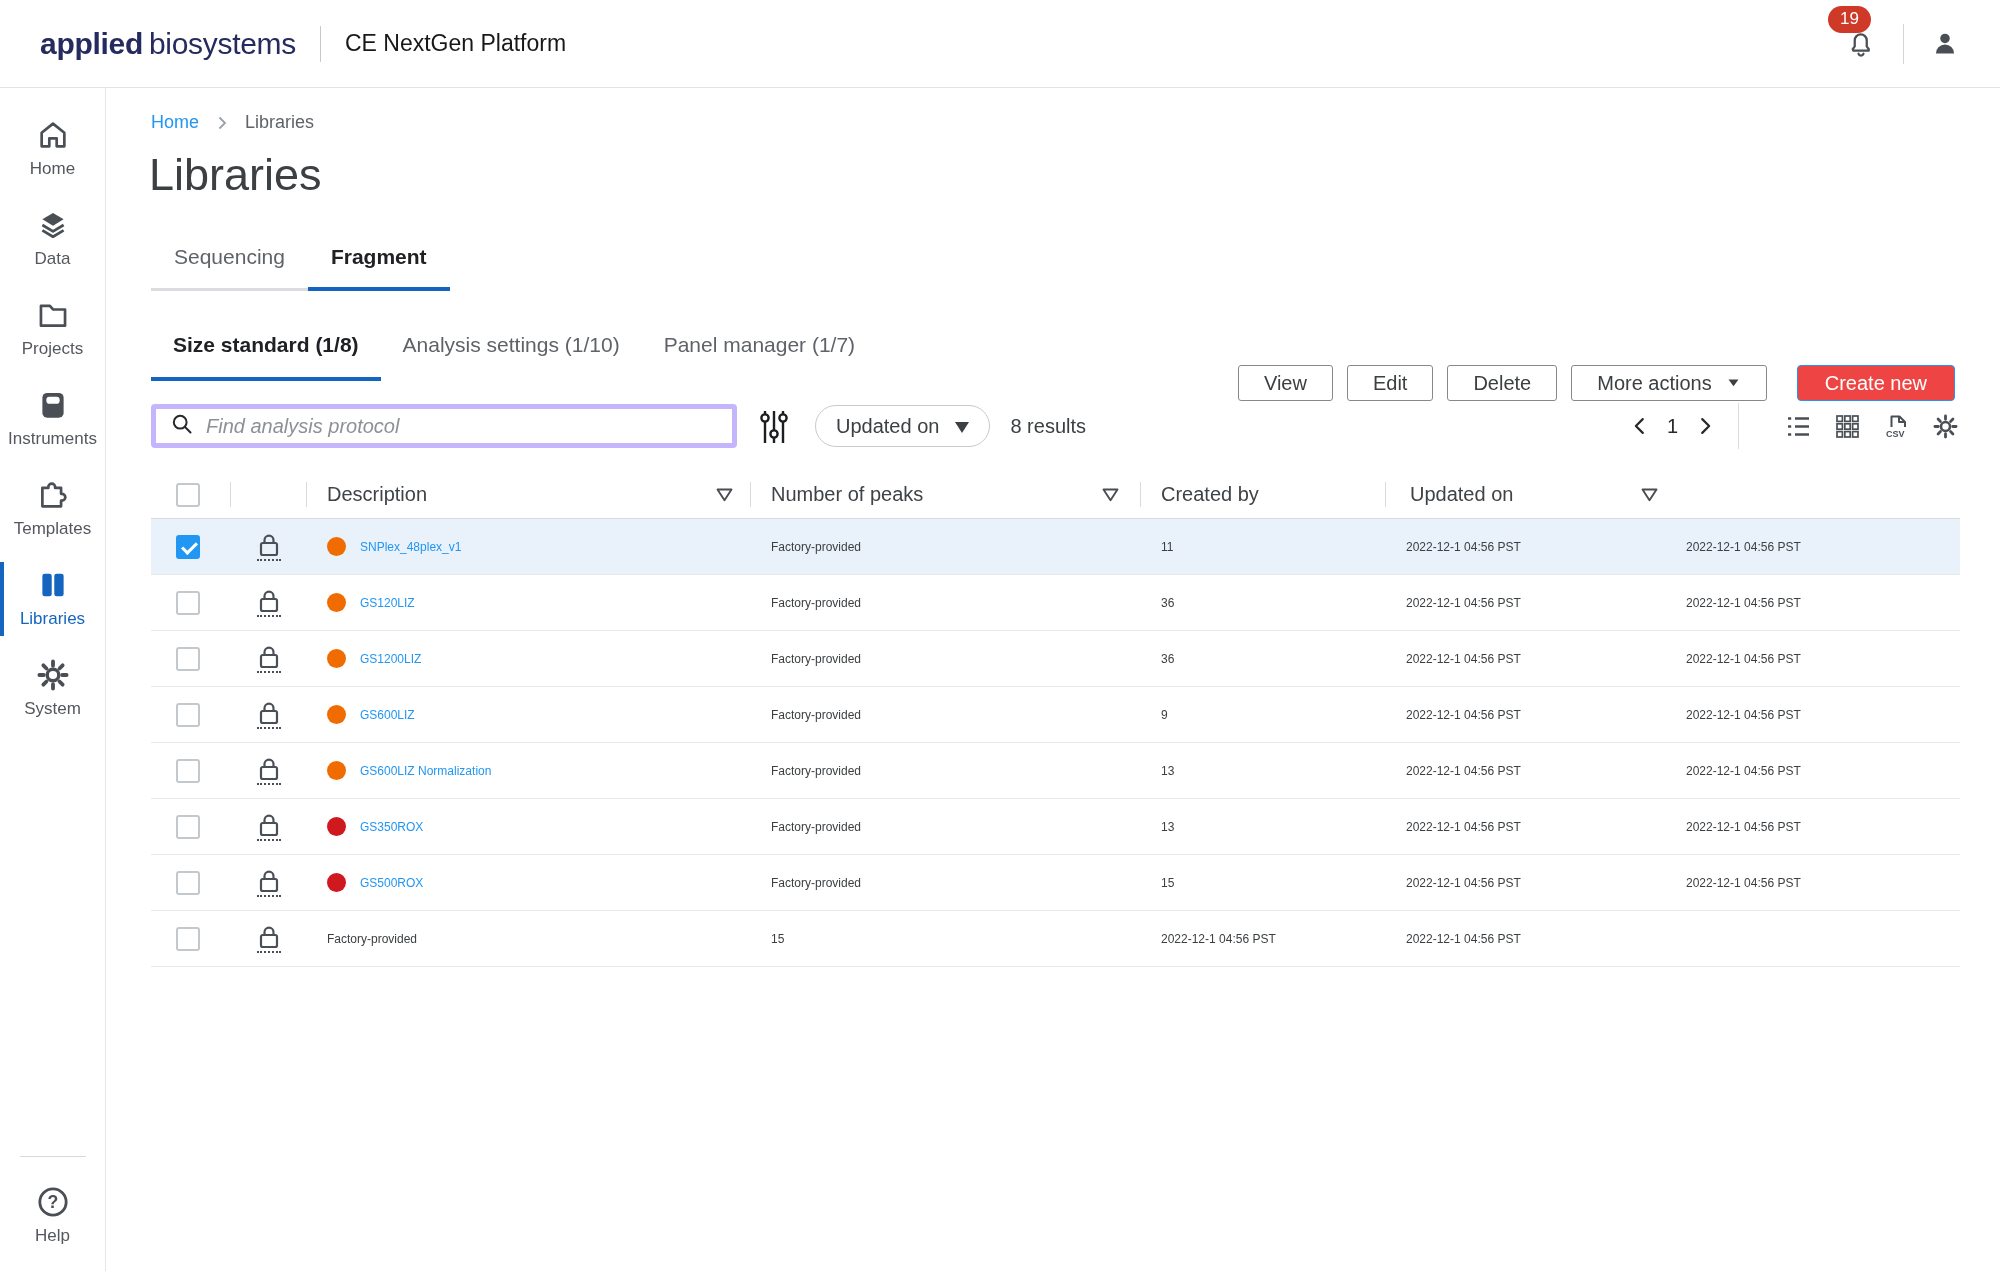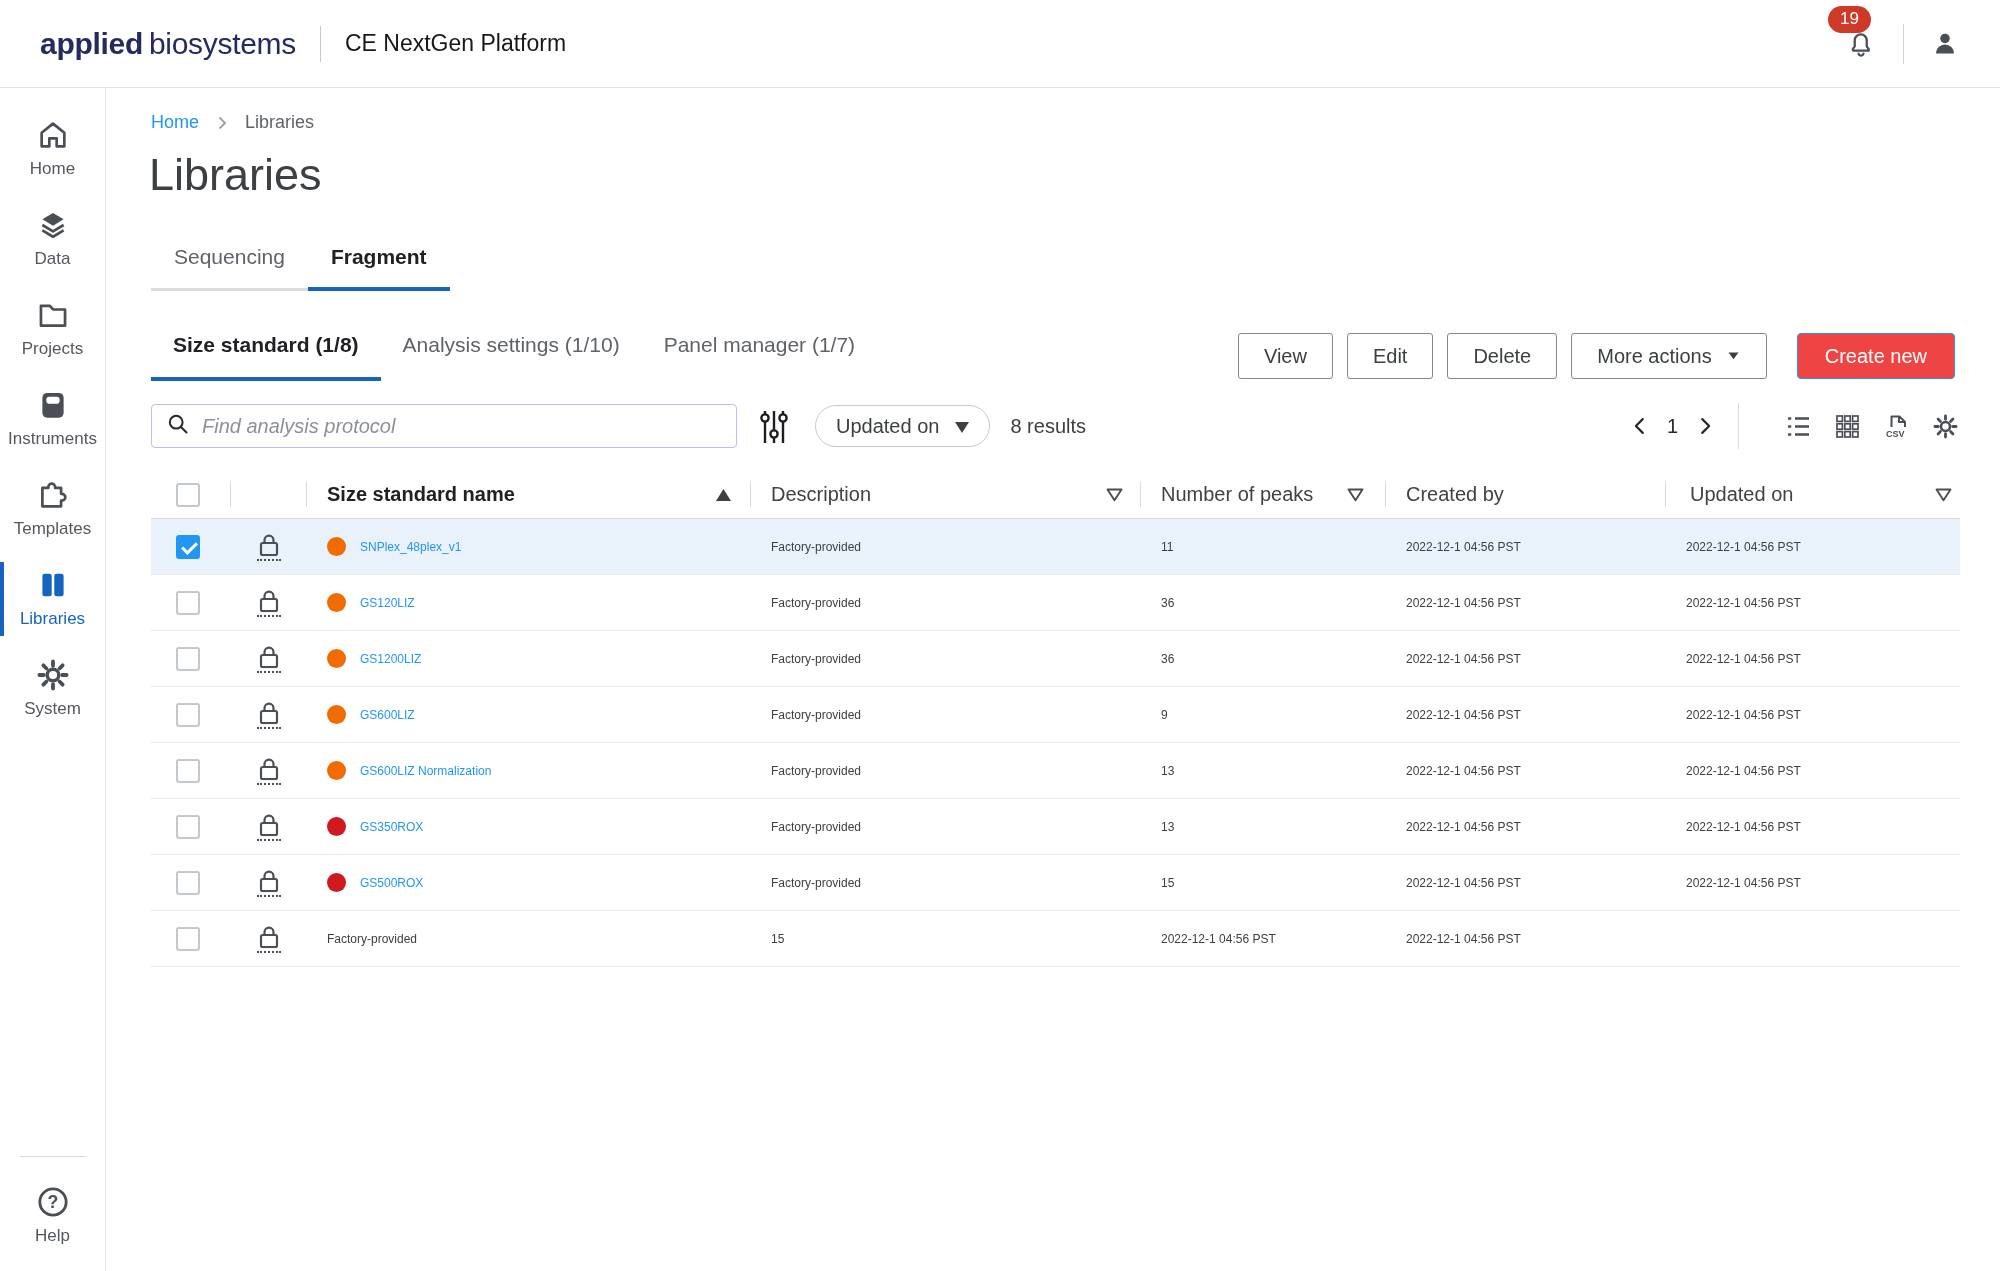--- a/index.html
+++ b/index.html
@@ -41,26 +41,26 @@
 
   .tabs{position:absolute;left:44px;top:150px;display:inline-flex;}
   .tab{font-size:21px;color:#5f6368;padding:6px 23px 19px;border-bottom:3px solid #dadce0;cursor:pointer;}
   .tab.active{color:#202124;font-weight:700;border-bottom:4px solid #1565c0;padding-bottom:18px;}
 
   .subtabs{position:absolute;left:44px;top:240px;display:inline-flex;}
   .subtab{font-size:21px;color:#5f6368;padding:4px 22px 20px;cursor:pointer;border-bottom:4px solid transparent;}
   .subtab.active{color:#202124;font-weight:700;border-bottom:4px solid #1565c0;}
 
   .actions{position:absolute;right:45px;top:244px;display:flex;gap:14px;align-items:center;}
-  .btn{height:46px;background:#fff;border:1px solid #85898e;border-radius:3px;font-size:20px;color:#3c4043;padding:0 25px;display:flex;align-items:center;gap:14px;cursor:pointer;font-family:inherit;}
+  .btn{height:36px;background:#fff;border:1px solid #85898e;border-radius:3px;font-size:20px;color:#3c4043;padding:0 25px;display:flex;align-items:center;gap:14px;cursor:pointer;font-family:inherit;margin-top:32px;}
   .btn svg{width:15px;height:15px;}
   .btn-primary{background:#ef4444;border:1px solid #2196f3;border-radius:4px;color:#fff;padding:0 27px;margin-left:16px;}
 
   .toolbar{position:absolute;left:44px;top:314px;right:41px;height:46px;display:flex;align-items:center;}
-  .search-box{width:586px;height:44px;border:1px solid #c4b5fd;border-radius:4px;display:flex;align-items:center;padding:16px 14px;background:#fff;}
+  .search-box{width:586px;height:44px;border:5px solid #c4b5fd;border-radius:4px;display:flex;align-items:center;padding:16px 14px;background:#fff;}
   .search-box svg{width:24px;height:24px;flex:none;}
   .search-box input{border:none;outline:none;flex:1;font-size:20px;margin-left:12px;font-family:inherit;color:#3c4043;background:transparent;}
   .search-box input::placeholder{font-style:italic;color:#8d9196;}
   .sliders{margin-left:22px;cursor:pointer;}
   .sliders svg{width:30px;height:34px;display:block;}
   .sort-pill{margin-left:26px;height:42px;border:1px solid #c7cbcf;border-radius:22px;display:flex;align-items:center;gap:16px;padding:0 20px;font-size:20px;color:#3c4043;cursor:pointer;}
   .sort-pill svg{width:14px;height:11px;}
   .results{margin-left:20px;font-size:20px;color:#3c4043;}
   .tb-right{margin-left:auto;display:flex;align-items:center;}
   .pg-btn{cursor:pointer;display:flex;}
@@ -322,28 +322,20 @@
         </span>
     </div>
   </div>
 
   <div class="table">
     <div class="grid-row thead">
       <div class="th c-check th-div" style="padding-left:25px;">
         <span class="cb"></span>
       </div>
       <div class="th th-div"></div>
-      <div class="th sorted th-div">
-        <span class="lbl pad">Size standard name</span>
-        <span class="sort-ic">
-            <svg viewBox="0 0 15 12">
-              <path d="M7.5 0 15 12H0z" fill="#3c4043"></path>
-            </svg>
-          </span>
-      </div>
       <div class="th th-div">
         <span class="lbl pad">Description</span>
         <span class="filter-ic" style="margin-right:18px;">
             <svg viewBox="0 0 17 14" fill="none" stroke="#4a4d52" stroke-width="1.9" stroke-linejoin="round">
               <path d="M1.5 1.5h14L8.5 12.2z"></path>
             </svg>
           </span>
       </div>
       <div class="th th-div">
         <span class="lbl pad">Number of peaks</span>

